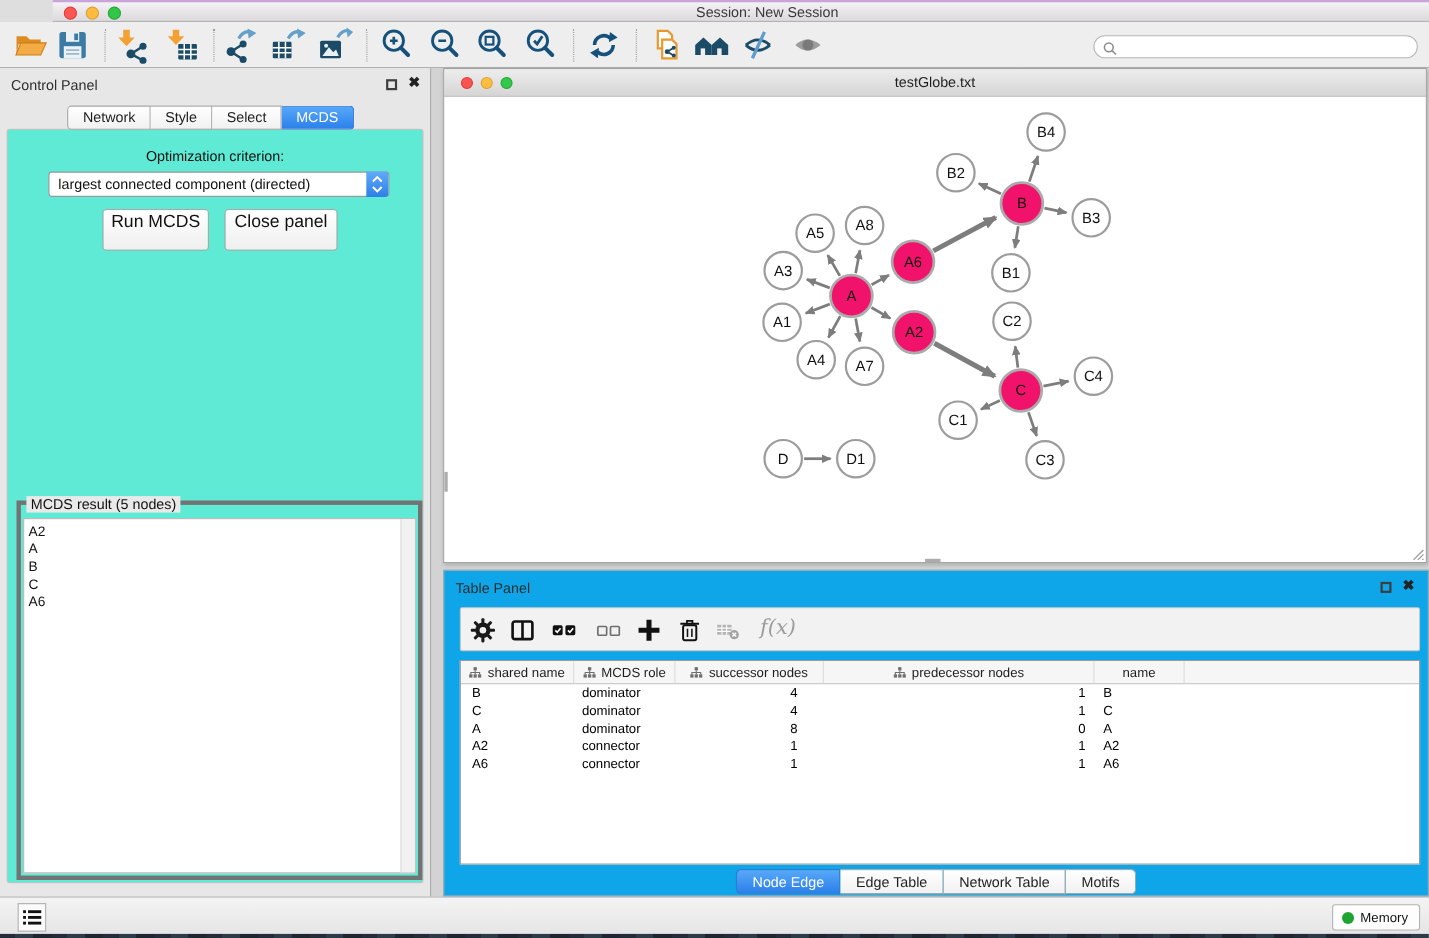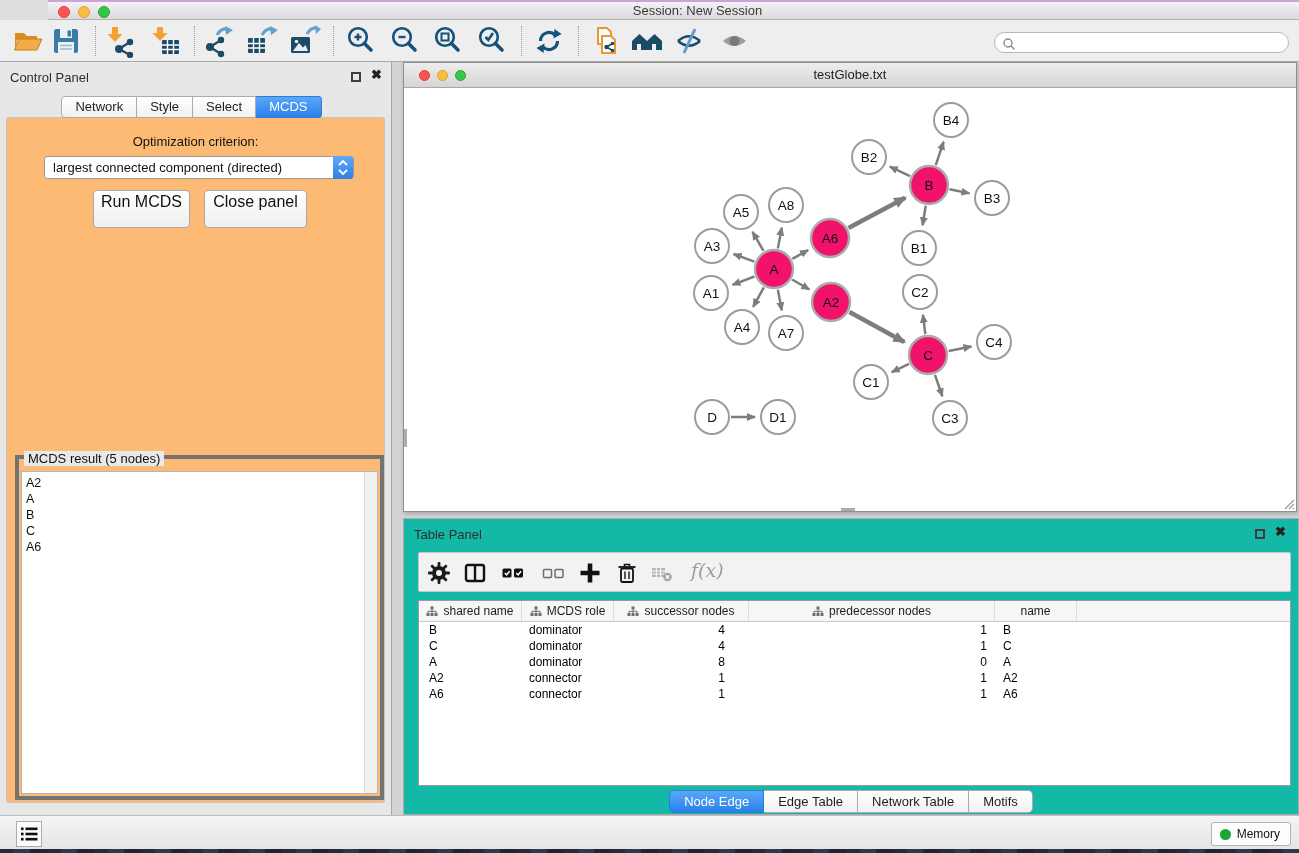--- a/index.html
+++ b/index.html
@@ -42,21 +42,21 @@
   #control-panel .close-ic { right:9px; }
 
   #cp-tabs { position:absolute; left:0; right:8px; top:34px; display:flex; justify-content:center; z-index:3; }
   .cp-tab { height:22px; line-height:20px; padding:0 13px; font-size:13px; color:#1E1E1E;
     background:linear-gradient(#FFFFFF,#F1F1F1); border:1px solid #ABABAB; border-left:none; }
   .cp-tab:first-child { border-left:1px solid #ABABAB; border-radius:4px 0 0 4px; }
   .cp-tab:last-child { border-radius:0 4px 4px 0; }
   .cp-tab.sel { background:linear-gradient(#58A8F8,#2B80EA); color:#fff; border-color:#2E7BD6; }
 
   #cp-sub { position:absolute; left:6px; top:55px; width:379px; height:686px;
-    border:1px solid #C2C2C2; border-radius:3px; background:#fdba74; }
+    border:1px solid #C2C2C2; border-radius:3px; background:#5eead4; }
   #opt-label { position:absolute; left:0; right:0; top:16px; text-align:center; font-size:13px; color:#111; }
   #criterion { position:absolute; left:37px; top:38px; width:310px; height:23px;
     background:#fff; border:1px solid #9A9A9A; border-radius:3px; }
   #criterion .val { position:absolute; left:8px; top:0; line-height:21px; font-size:13px; color:#111; }
   #criterion .stepper { position:absolute; right:0; top:-1px; width:20px; height:23px; border-radius:0 3px 3px 0;
     background:linear-gradient(#61AAF8,#2E7FE8); }
   .btn { position:absolute; top:72px; height:38px; line-height:21px; text-align:center; font-size:16px; color:#111;
     background:linear-gradient(#FFFFFF,#EFEFEF); border:1px solid #A9A9A9; border-radius:4px; }
   #run-btn { left:86px; width:97px; }
   #closep-btn { left:197px; width:103px; }
@@ -82,21 +82,21 @@
   #frame-titlebar .title { position:absolute; left:0; right:0; top:0; text-align:center;
     font-size:13px; line-height:24px; color:#1E1E1E; }
   #net-canvas { position:relative; width:892px; height:423px; background:#fff; }
   #graph-svg { position:absolute; left:0; top:0; }
   .vthumb { position:absolute; left:0; top:341px; width:3px; height:18px; background:#ACACAC; }
   .hthumb { position:absolute; left:437px; bottom:0; width:14px; height:3px; background:#ACACAC; }
   #resize-grip { position:absolute; right:1px; bottom:1px; }
 
   
   #table-panel { position:absolute; left:403px; top:518px; width:896px; height:297px;
-    background:#14b8a6; border:1px solid #ACACAC; }
+    background:#0ea5e9; border:1px solid #ACACAC; }
   #table-panel .float-ic { right:33px; }
   #table-panel .close-ic { right:12px; }
   #tp-toolbar { position:absolute; left:14px; top:33px; width:873px; height:40px;
     background:#F2F2F2; border:1px solid #C6C6C6; border-radius:2px; }
   .tpi { position:absolute; top:8px; width:24px; height:24px; }
   #fx-label { position:absolute; left:272px; top:6px; font-family:"DejaVu Serif", serif; font-style:italic;
     font-size:19px; color:#9B9B9B; }
 
   #node-table { position:absolute; left:14px; top:81px; width:873px; height:186px;
     background:#fff; border:1px solid #9B9B9B; overflow:hidden; }

